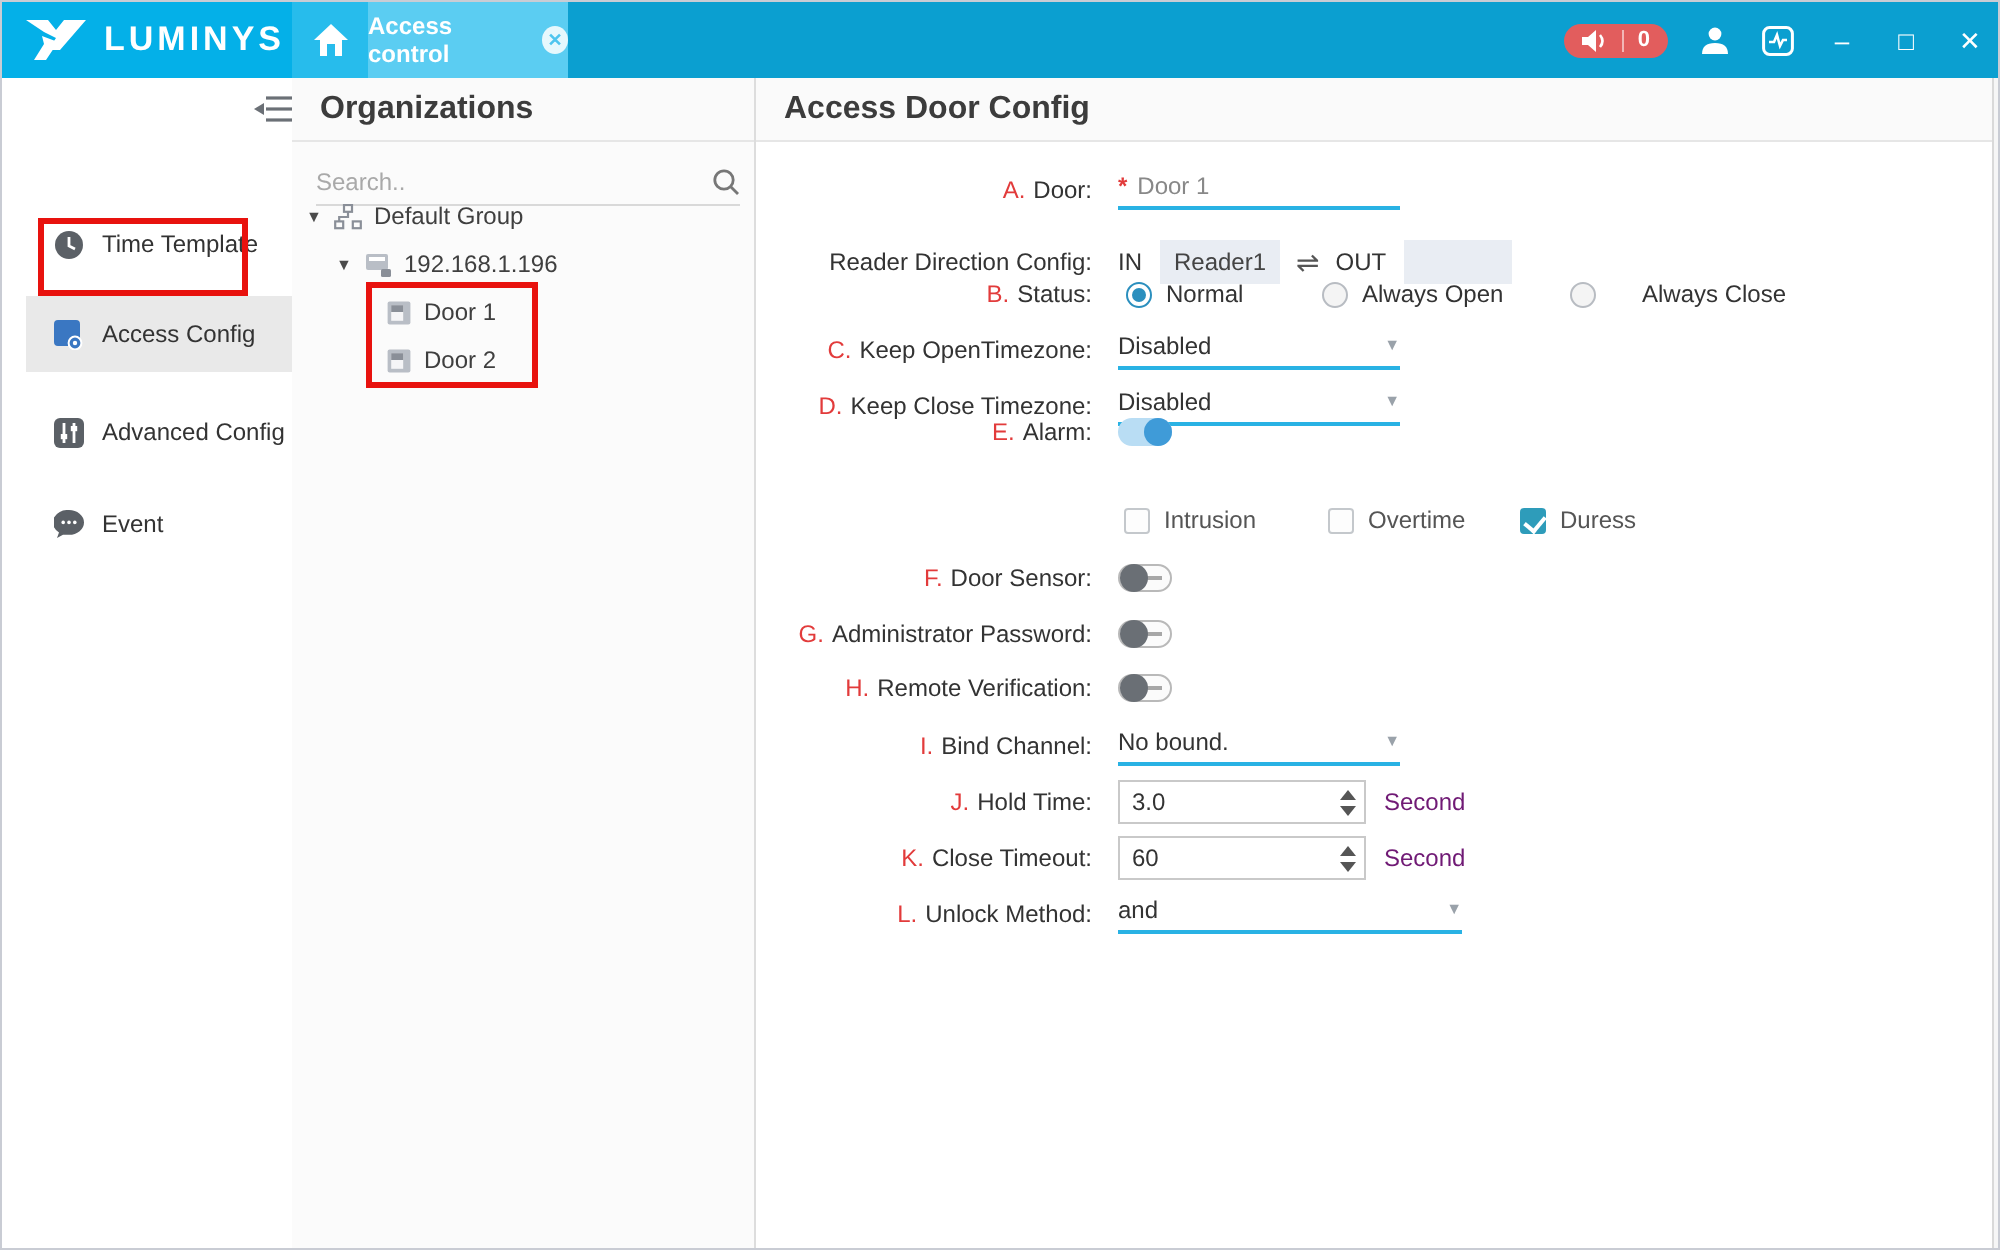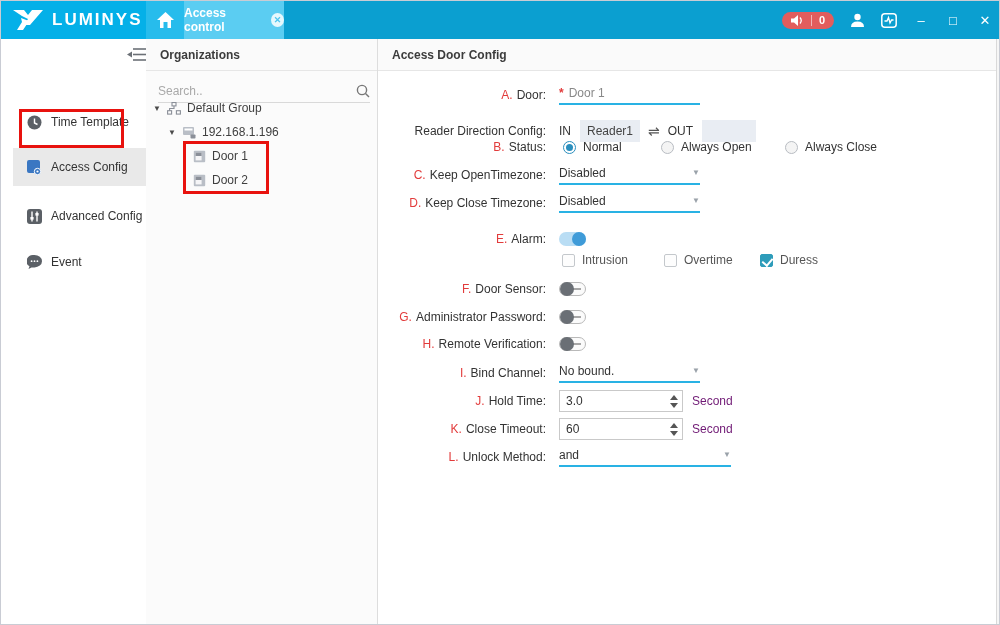--- a/index.html
+++ b/index.html
@@ -24,21 +24,21 @@
   .sidebar { position:absolute; left:12px; top:38px; width:145px; height:585px; background:#fff; border-right:1px solid #e0e0e0; }
   .collapse-btn { position:absolute; right:10px; top:8px; cursor:pointer; }
   .side-item { position:absolute; left:0; width:144px; height:38px; display:flex; align-items:center; padding-left:14px; gap:9px; cursor:pointer; }
   .side-item.selected { background:#e9e9e9; }
   .side-label { font-size:12px; color:#333; }
   .anno { position:absolute; border:3px solid #e8120e; pointer-events:none; }
 
   
   .orgpanel { position:absolute; left:145px; top:38px; width:232px; height:585px; background:#fbfbfb; border-right:1px solid #ddd; }
   .panel-header { height:32px; border-bottom:1px solid #e6e6e6; display:flex; align-items:center; padding-left:14px; background:#fafafa; }
-  .panel-title { font-size:12px; font-weight:600; color:#3c3c3c; }
+  .panel-title { font-size:16px; font-weight:600; color:#3c3c3c; }
   .search-wrap { position:absolute; left:12px; top:40px; width:212px; border-bottom:1px solid #d9d9d9; display:flex; align-items:center; height:24px;gap:32px; }
   .search-input { flex:1; border:none; outline:none; background:transparent; font-size:12px; color:#555; font-family:"Liberation Sans", sans-serif; }
   .search-input::placeholder { color:#a9a9a9; }
   .tree-row { position:absolute; height:24px; display:flex; align-items:center; font-size:12px; color:#3f3f3f; cursor:pointer; }
   .caret { font-size:8px; color:#4a4a4a; width:14px; }
   .tree-ico { margin-right:6px; display:flex; }
 
   
   .mainpanel { position:absolute; left:377px; top:38px; width:620px; height:585px; background:#fff; }
   .win-right-gap { position:absolute; right:0; top:38px; width:3px; height:585px; background:#f6f6f6; border-left:1px solid #d9d9d9; }
@@ -281,21 +281,21 @@
       </div>
       <div class="fctl" style="width:420px; height:24px;">
         <div class="radio-item" style="left:4px;">
           <span class="radio sel"></span>
           <span>Normal</span>
         </div>
         <div class="radio-item" style="left:102px;">
           <span class="radio"></span>
           <span>Always Open</span>
         </div>
-        <div class="radio-item" style="left:226px;">
+        <div class="radio-item" style="left:226px;gap:16px;">
           <span class="radio"></span>
           <span>Always Close</span>
         </div>
       </div>
     </div>
 
     <div class="frow" style="top:124px;">
       <div class="flabel">
         <span class="letter">C.</span><span>Keep OpenTimezone:</span>
       </div>
@@ -312,21 +312,21 @@
         <span class="letter">D.</span><span>Keep Close Timezone:</span>
       </div>
       <div class="fctl">
         <div class="ul-field dropdown">
           <span class="dd-val">Disabled</span>
           <span class="dd-caret">▼</span>
         </div>
       </div>
     </div>
 
-    <div class="frow" style="top:188px;">
+    <div class="frow" style="top:165px;">
       <div class="flabel">
         <span class="letter">E.</span><span>Alarm:</span>
       </div>
       <div class="fctl">
         <span class="toggle on"></span>
       </div>
     </div>
 
     <div class="frow" style="top:209px;">
       <div class="flabel"></div>

